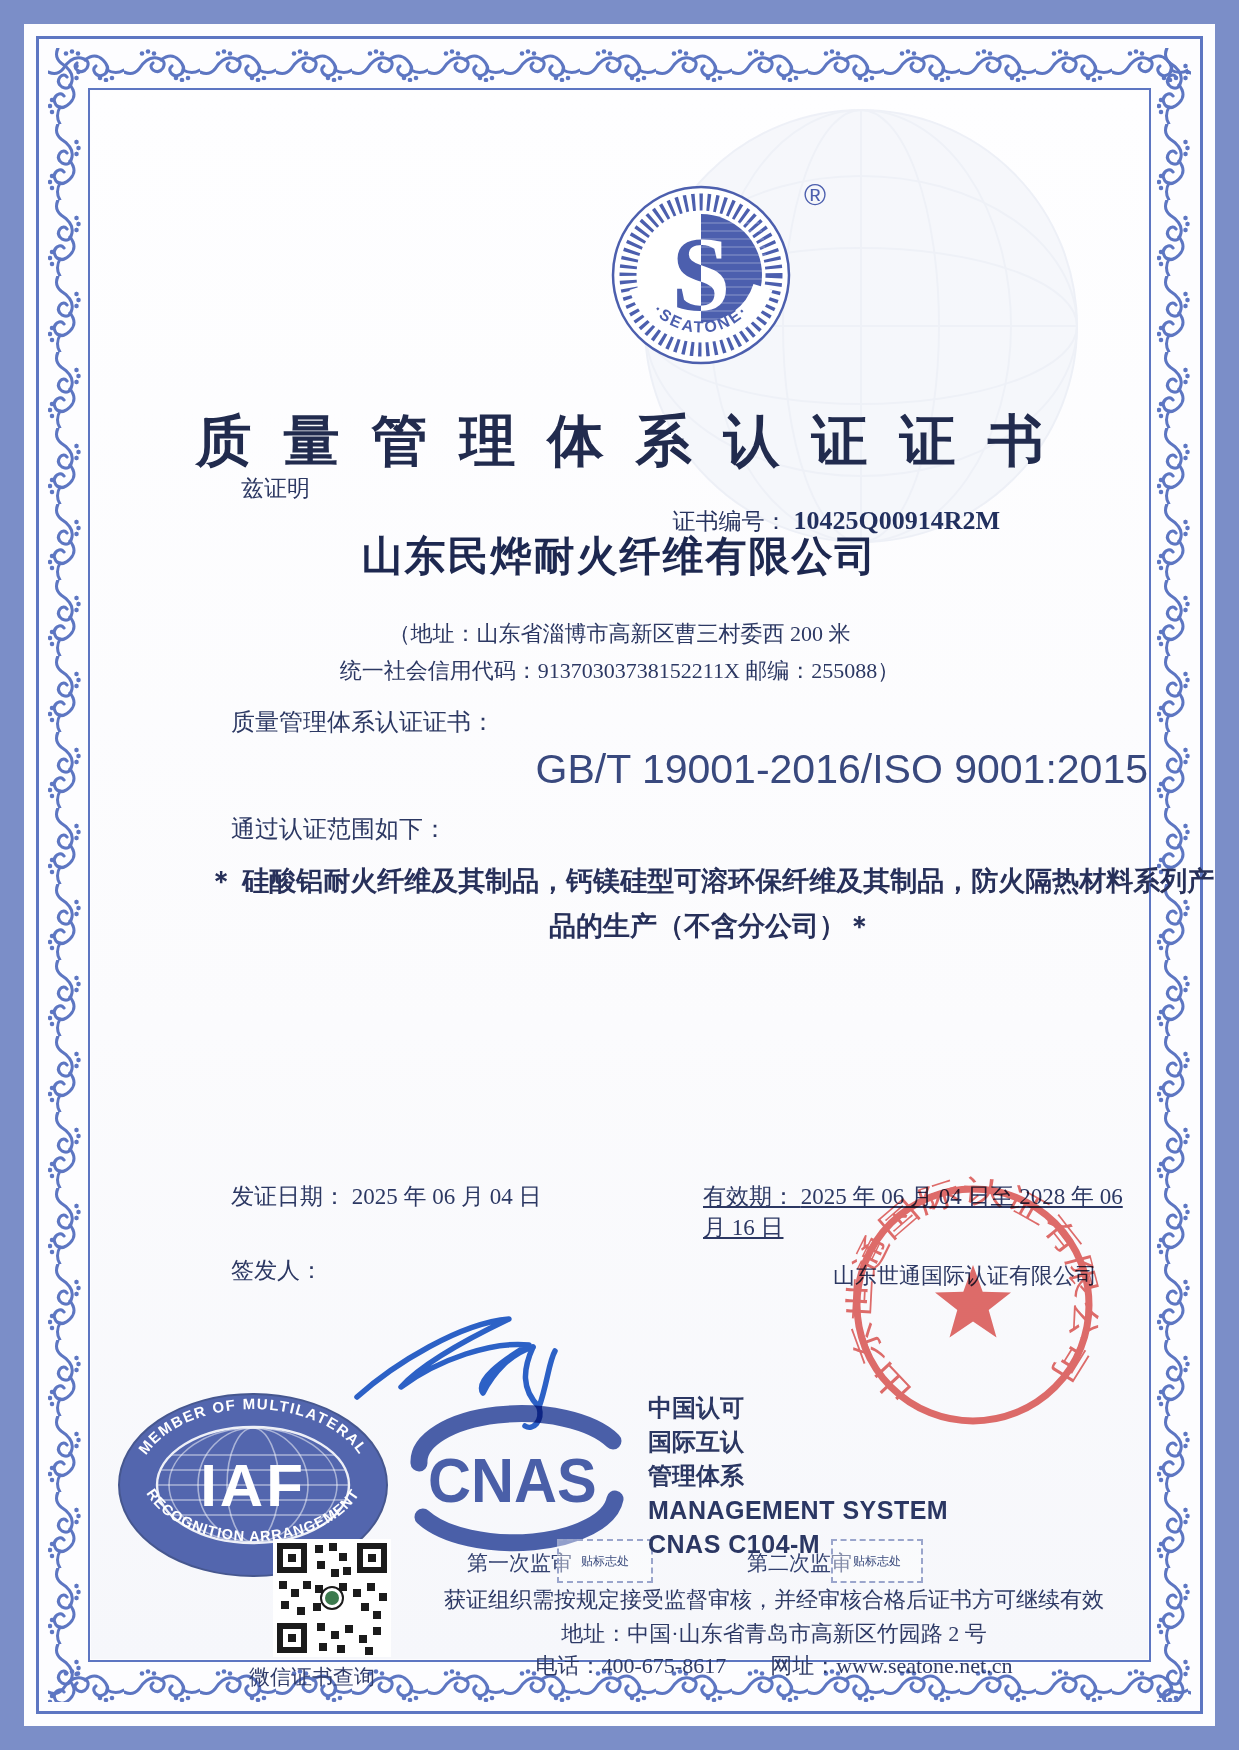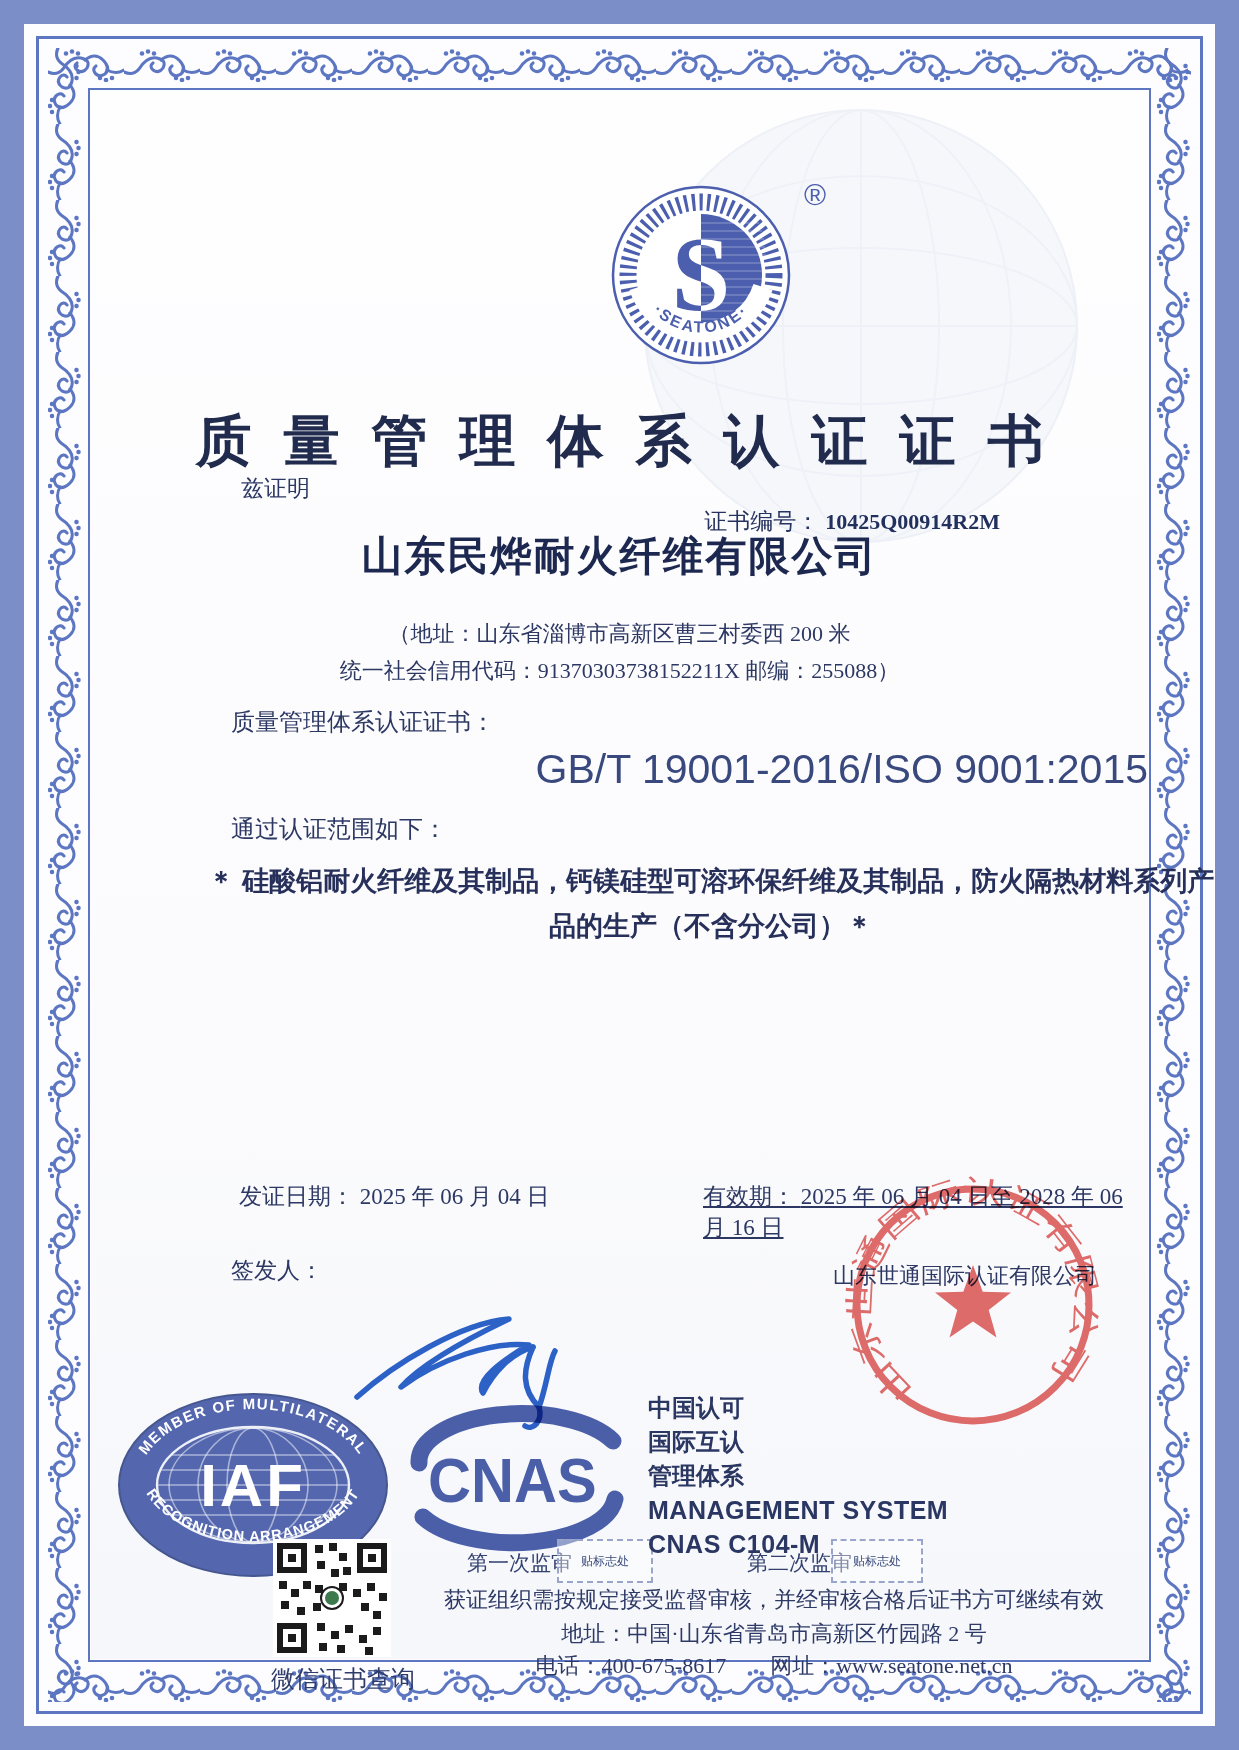--- a/index.html
+++ b/index.html
@@ -9,49 +9,49 @@
   .paper{position:absolute;inset:24px;background:#fdfdff;}
   .line-a{position:absolute;inset:36px;border:3px solid #5d76c2;}
   .line-b{position:absolute;inset:88px;border:2px solid #5d76c2;}
   .strip{position:absolute;}
   .content{position:absolute;inset:91px;background:linear-gradient(180deg,#fefeff 0%,#fbfbfd 60%,#f6f7fb 100%);}
   
   .logo-svg{position:absolute;left:508px;top:84px;width:230px;height:205px;}
   .title{position:absolute;left:0;top:313px;width:100%;text-align:center;font-size:56px;font-weight:700;
          letter-spacing:32px;padding-left:32px;box-sizing:border-box;color:#212b4e;}
   .certno{position:absolute;right:148px;top:415px;font-size:23px;color:#27335f;display:flex;align-items:baseline;}
-  .certno .num{font-weight:700;font-size:22px;margin-left:6px;color:#22305e;font-family:"Liberation Serif",serif;}
+  .certno .num{font-weight:700;font-size:26px;margin-left:6px;color:#22305e;font-family:"Liberation Serif",serif;}
   
   .certify{position:absolute;left:150px;top:382px;font-size:23px;color:#2c3863;}
   .company{position:absolute;left:0;top:438px;width:100%;text-align:center;font-size:41px;font-weight:700;
            font-family:"Liberation Sans","DejaVu Sans",sans-serif;color:#1d2850;letter-spacing:2px;}
   .addr1{position:absolute;left:0;top:528px;width:100%;text-align:center;font-size:22px;color:#2c3863;}
   .addr2{position:absolute;left:0;top:565px;width:100%;text-align:center;font-size:22px;color:#2c3863;}
   .stdlabel{position:absolute;left:140px;top:615px;font-size:24px;color:#2c3863;}
   .standard{position:absolute;left:0;top:655px;width:100%;text-align:right;font-size:41px;
             font-family:"Liberation Sans","DejaVu Sans",sans-serif;color:#39497e;}
   .scopelabel{position:absolute;left:140px;top:722px;font-size:24px;color:#2c3863;}
   .scope{position:absolute;left:110px;top:768px;width:1020px;text-align:center;font-size:27px;font-weight:700;
          line-height:1.65;font-family:"Liberation Sans","DejaVu Sans",sans-serif;color:#27305a;}
   .disclaimer{position:absolute;left:120px;top:930px;width:1002px;font-size:21.5px;line-height:2.02;
               text-align:justify;color:#2e3a66;}
-  .issuedate{position:absolute;left:140px;top:1090px;font-size:23px;color:#2c3863;margin-left:8px;}
+  .issuedate{position:absolute;left:140px;top:1090px;font-size:23px;color:#2c3863;}
   .validity{position:absolute;left:612px;top:1090px;font-size:23px;color:#2c3863;text-decoration:underline;}
   .signer{position:absolute;left:140px;top:1164px;font-size:23px;color:#2c3863;}
   .issuer{position:absolute;left:742px;top:1170px;font-size:22px;color:#2c3863;z-index:3;}
   .sig-svg{position:absolute;left:252px;top:1198px;width:240px;height:160px;mix-blend-mode:multiply;z-index:4;}
   .stamp-svg{position:absolute;left:748px;top:1080px;width:268px;height:268px;opacity:.83;mix-blend-mode:multiply;z-index:5;}
   
   .iaf-svg{position:absolute;left:20px;top:1298px;width:285px;height:192px;}
   .cnas-svg{position:absolute;left:308px;top:1310px;width:237px;height:160px;}
   .cnblock{position:absolute;left:557px;top:1300px;font-family:"Liberation Sans","DejaVu Sans",sans-serif;
            color:#2b3763;font-size:24px;font-weight:600;line-height:34px;z-index:3;}
   .cnblock .en{font-weight:700;font-size:25px;letter-spacing:.5px;color:#2b3763;}
   .qr-svg{position:absolute;left:182px;top:1448px;width:118px;height:118px;}
-  .qrcap{position:absolute;left:158px;top:1572px;width:166px;text-align:right;font-size:24px;color:#2f3b68;}
+  .qrcap{position:absolute;left:158px;top:1572px;width:166px;text-align:left;font-size:21px;color:#2f3b68;}
   .audit-label{position:absolute;font-size:21px;color:#32406f;top:1458px;}
   .a1{left:376px;} .a2{left:656px;}
   .audit-box{position:absolute;top:1448px;height:40px;border:2px dashed #9aa5cc;display:flex;align-items:center;
              justify-content:center;font-size:12px;color:#394a7c;background:rgba(255,255,255,.4);}
   .b1{left:466px;width:92px;} .b2{left:740px;width:88px;}
   .footnote{position:absolute;left:330px;top:1494px;width:706px;text-align:center;font-size:22px;color:#2e3a66;}
   .footaddr{position:absolute;left:330px;top:1528px;width:706px;text-align:center;font-size:22px;color:#2e3a66;}
   .foottel{position:absolute;left:330px;top:1560px;width:706px;text-align:center;font-size:22px;color:#2e3a66;}
   .foottel .gap{display:inline-block;width:44px;}
   .watermark{position:absolute;left:470px;top:-10px;width:560px;height:520px;opacity:.55;z-index:0;}

